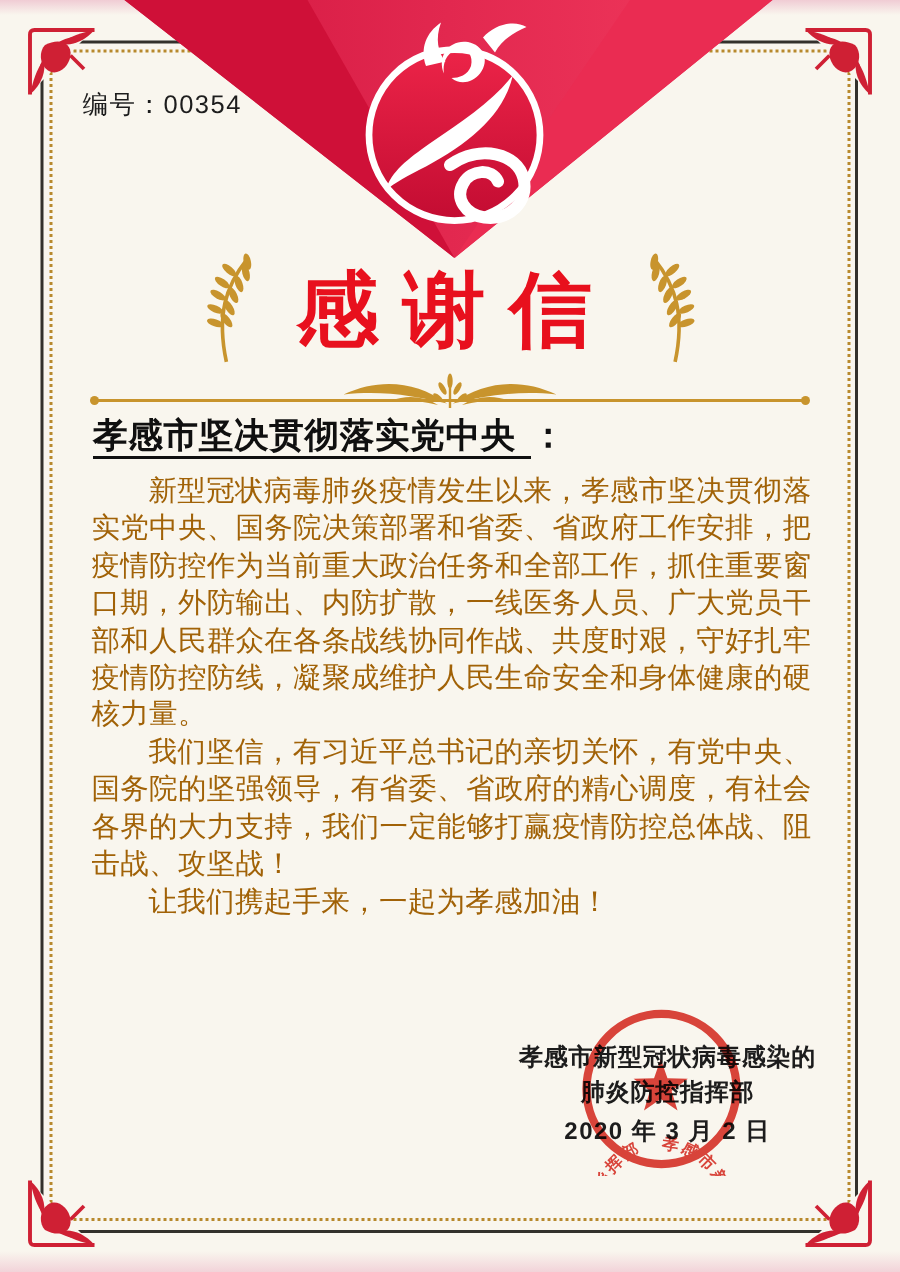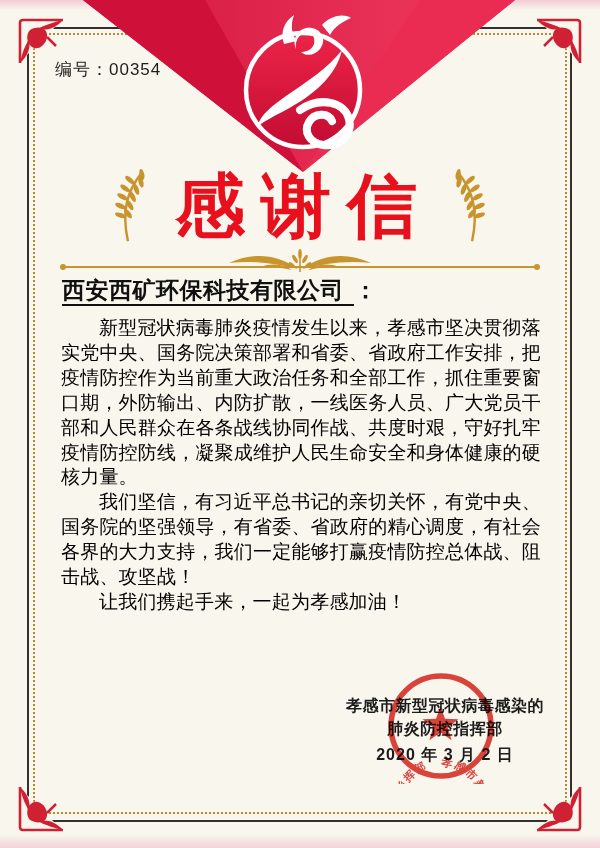--- a/index.html
+++ b/index.html
@@ -14,32 +14,32 @@
   .border-black{position:absolute;left:27px;top:27px;right:28px;bottom:26px;border:2px solid #33312c;}
   .border-gold{position:absolute;left:33px;top:33px;right:33px;bottom:34px;border:2px dotted #b8892d;}
   .corner{position:absolute;width:46px;height:46px;}
   .corner.tl{left:18px;top:18px;}
   .corner.tr{right:18px;top:18px;transform:scaleX(-1);}
   .corner.bl{left:18px;bottom:16px;transform:scaleY(-1);}
   .corner.br{right:18px;bottom:16px;transform:rotate(180deg);}
   .ribbon{position:absolute;left:0;top:0;width:600px;height:185px;}
   .serial{position:absolute;left:55px;top:58px;font-size:17px;color:#1d1d1d;letter-spacing:1px;font-weight:400;}
   .title-row{position:absolute;left:0;right:0;top:163px;height:86px;display:flex;align-items:center;justify-content:center;gap:14px;}
-  .title-text{font-size:70px;font-weight:900;color:#e8101d;letter-spacing:16px;text-indent:8px;line-height:1;}
+  .title-text{font-size:55px;font-weight:900;color:#e8101d;letter-spacing:16px;text-indent:8px;line-height:1;}
   .wheat{width:52px;height:80px;}
   .wheat.right{transform:scaleX(-1);}
   .divider{position:absolute;left:63px;right:63px;top:266px;height:2px;background:#c8942d;}
   .divider::before,.divider::after{content:"";position:absolute;top:-2px;width:6px;height:6px;border-radius:50%;background:#c8942d;}
   .divider::before{left:-3px;}
   .divider::after{right:-3px;}
   .flourish{position:absolute;left:50%;top:246px;transform:translateX(-50%);width:150px;height:30px;}
   .recipient{position:absolute;left:62px;top:275px;font-size:23px;font-weight:800;color:#101010;letter-spacing:.5px;}
   .recipient .uline{border-bottom:2.5px solid #101010;padding-bottom:1px;padding-right:10px;}
   .body-text{position:absolute;left:61px;right:59px;top:316px;font-size:19px;line-height:24.9px;
-    color:#000000;text-align:justify;letter-spacing:.2px;}
+    color:#a16207;text-align:justify;letter-spacing:.2px;}
   .body-text p{margin:0;text-indent:2em;}
   .u-inline{text-decoration:underline;text-underline-offset:3px;text-decoration-thickness:1.5px;}
   .signature{position:absolute;left:339px;width:212px;top:694px;text-align:center;
     font-size:16px;line-height:23px;color:#1c1c1c;font-weight:600;letter-spacing:.5px;}
   .signature .date{margin-top:3px;letter-spacing:1px;}
   .seal{position:absolute;left:383px;top:668px;width:116px;height:116px;mix-blend-mode:multiply;opacity:.93;}
   .seal text{font-size:11px;font-weight:700;letter-spacing:1.5px;}
 </style>
 </head>
 <body>
@@ -163,21 +163,21 @@
       <ellipse cx="75" cy="8" rx="1.8" ry="5"></ellipse>
       <ellipse cx="70" cy="13" rx="1.8" ry="4.6" transform="rotate(-30 70 13)"></ellipse>
       <ellipse cx="80" cy="13" rx="1.8" ry="4.6" transform="rotate(30 80 13)"></ellipse>
       <ellipse cx="67" cy="19" rx="1.6" ry="4" transform="rotate(-50 67 19)"></ellipse>
       <ellipse cx="83" cy="19" rx="1.6" ry="4" transform="rotate(50 83 19)"></ellipse>
       <rect x="74.2" y="8" width="1.6" height="18"></rect>
     </g>
   </svg>
 
   <div class="recipient">
-    <span class="uline">西安西矿环保科技有限公司</span><span>：</span>
+    <span class="uline">孝感市坚决贯彻落实党中央</span><span>：</span>
   </div>
 
   <div class="body-text">
     <p>新型冠状病毒肺炎疫情发生以来，孝感市坚决贯彻落实党中央、国务院决策部署和省委、省政府工作安排，把疫情防控作为当前重大政治任务和全部工作，抓住重要窗口期，外防输出、内防扩散，一线医务人员、广大党员干部和人民群众在各条战线协同作战、共度时艰，守好扎牢疫情防控防线，凝聚成维护人民生命安全和身体健康的硬核力量。</p>
     <p>我们坚信，有习近平总书记的亲切关怀，有党中央、国务院的坚强领导，有省委、省政府的精心调度，有社会各界的大力支持，我们一定能够打赢疫情防控总体战、阻击战、攻坚战！</p>
     <p>让我们携起手来，一起为孝感加油！</p>
   </div>
 
   <div class="signature">
     <div>孝感市新型冠状病毒感染的</div>

